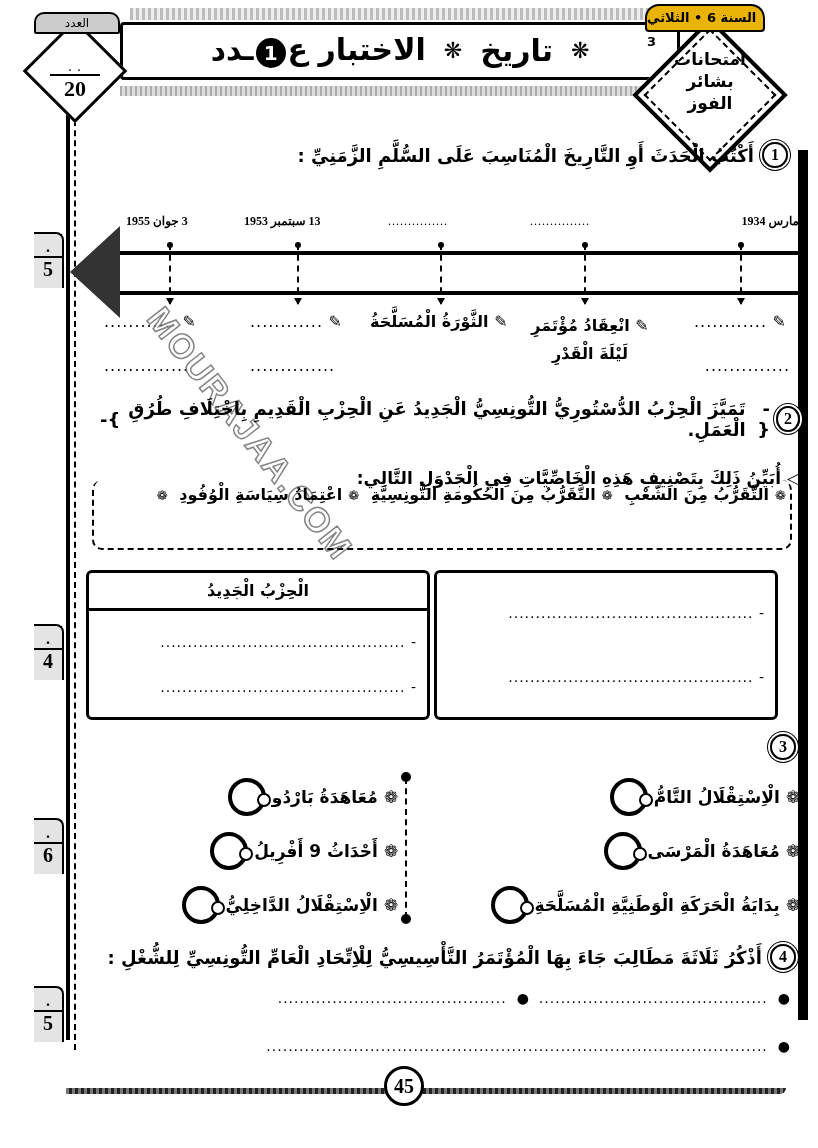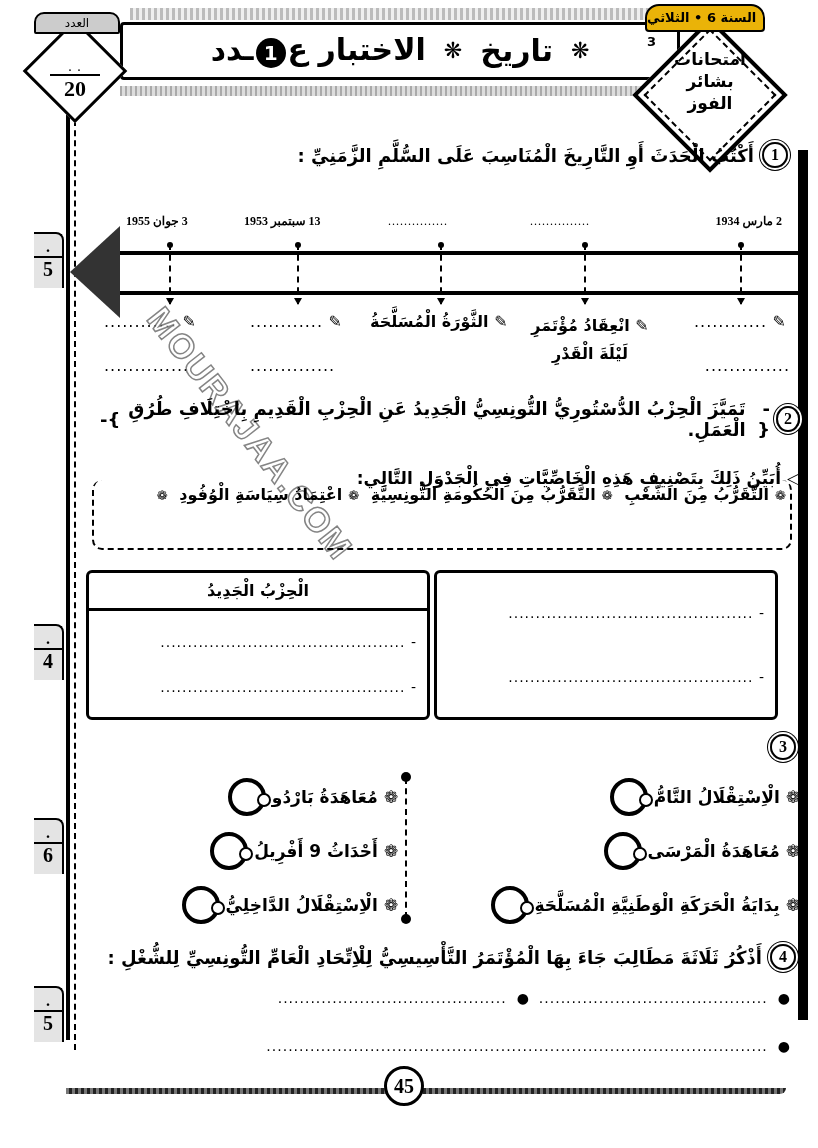--- a/index.html
+++ b/index.html
@@ -108,21 +108,21 @@
 <div class="abs mark" style="left:34px;top:986px"><span class="dot">.</span><span>5</span></div>
 
 <div class="abs q" style="right:30px;top:142px">
   <span class="qnum">1</span>
   <span>أَكْتُبُ الْحَدَثَ أَوِ التَّارِيخَ الْمُنَاسِبَ عَلَى السُّلَّمِ الزَّمَنِيِّ :</span>
 </div>
 
 <div class="abs tl-arrow"></div>
 <div class="abs tl-bar"></div>
 
-<div class="abs tl-date" style="right:36px">2 مارس 1934</div>
+<div class="abs tl-date" style="right:10px">2 مارس 1934</div>
 <div class="abs tl-date dots" style="left:530px">...............</div>
 <div class="abs tl-date dots" style="left:388px">...............</div>
 <div class="abs tl-date" style="left:244px">13 سبتمبر 1953</div>
 <div class="abs tl-date" style="left:126px">3 جوان 1955</div>
 
 <div class="abs tl-tick" style="left:740px"></div>
 <div class="abs tl-tick" style="left:584px"></div>
 <div class="abs tl-tick" style="left:440px"></div>
 <div class="abs tl-tick" style="left:297px"></div>
 <div class="abs tl-tick" style="left:169px"></div>

